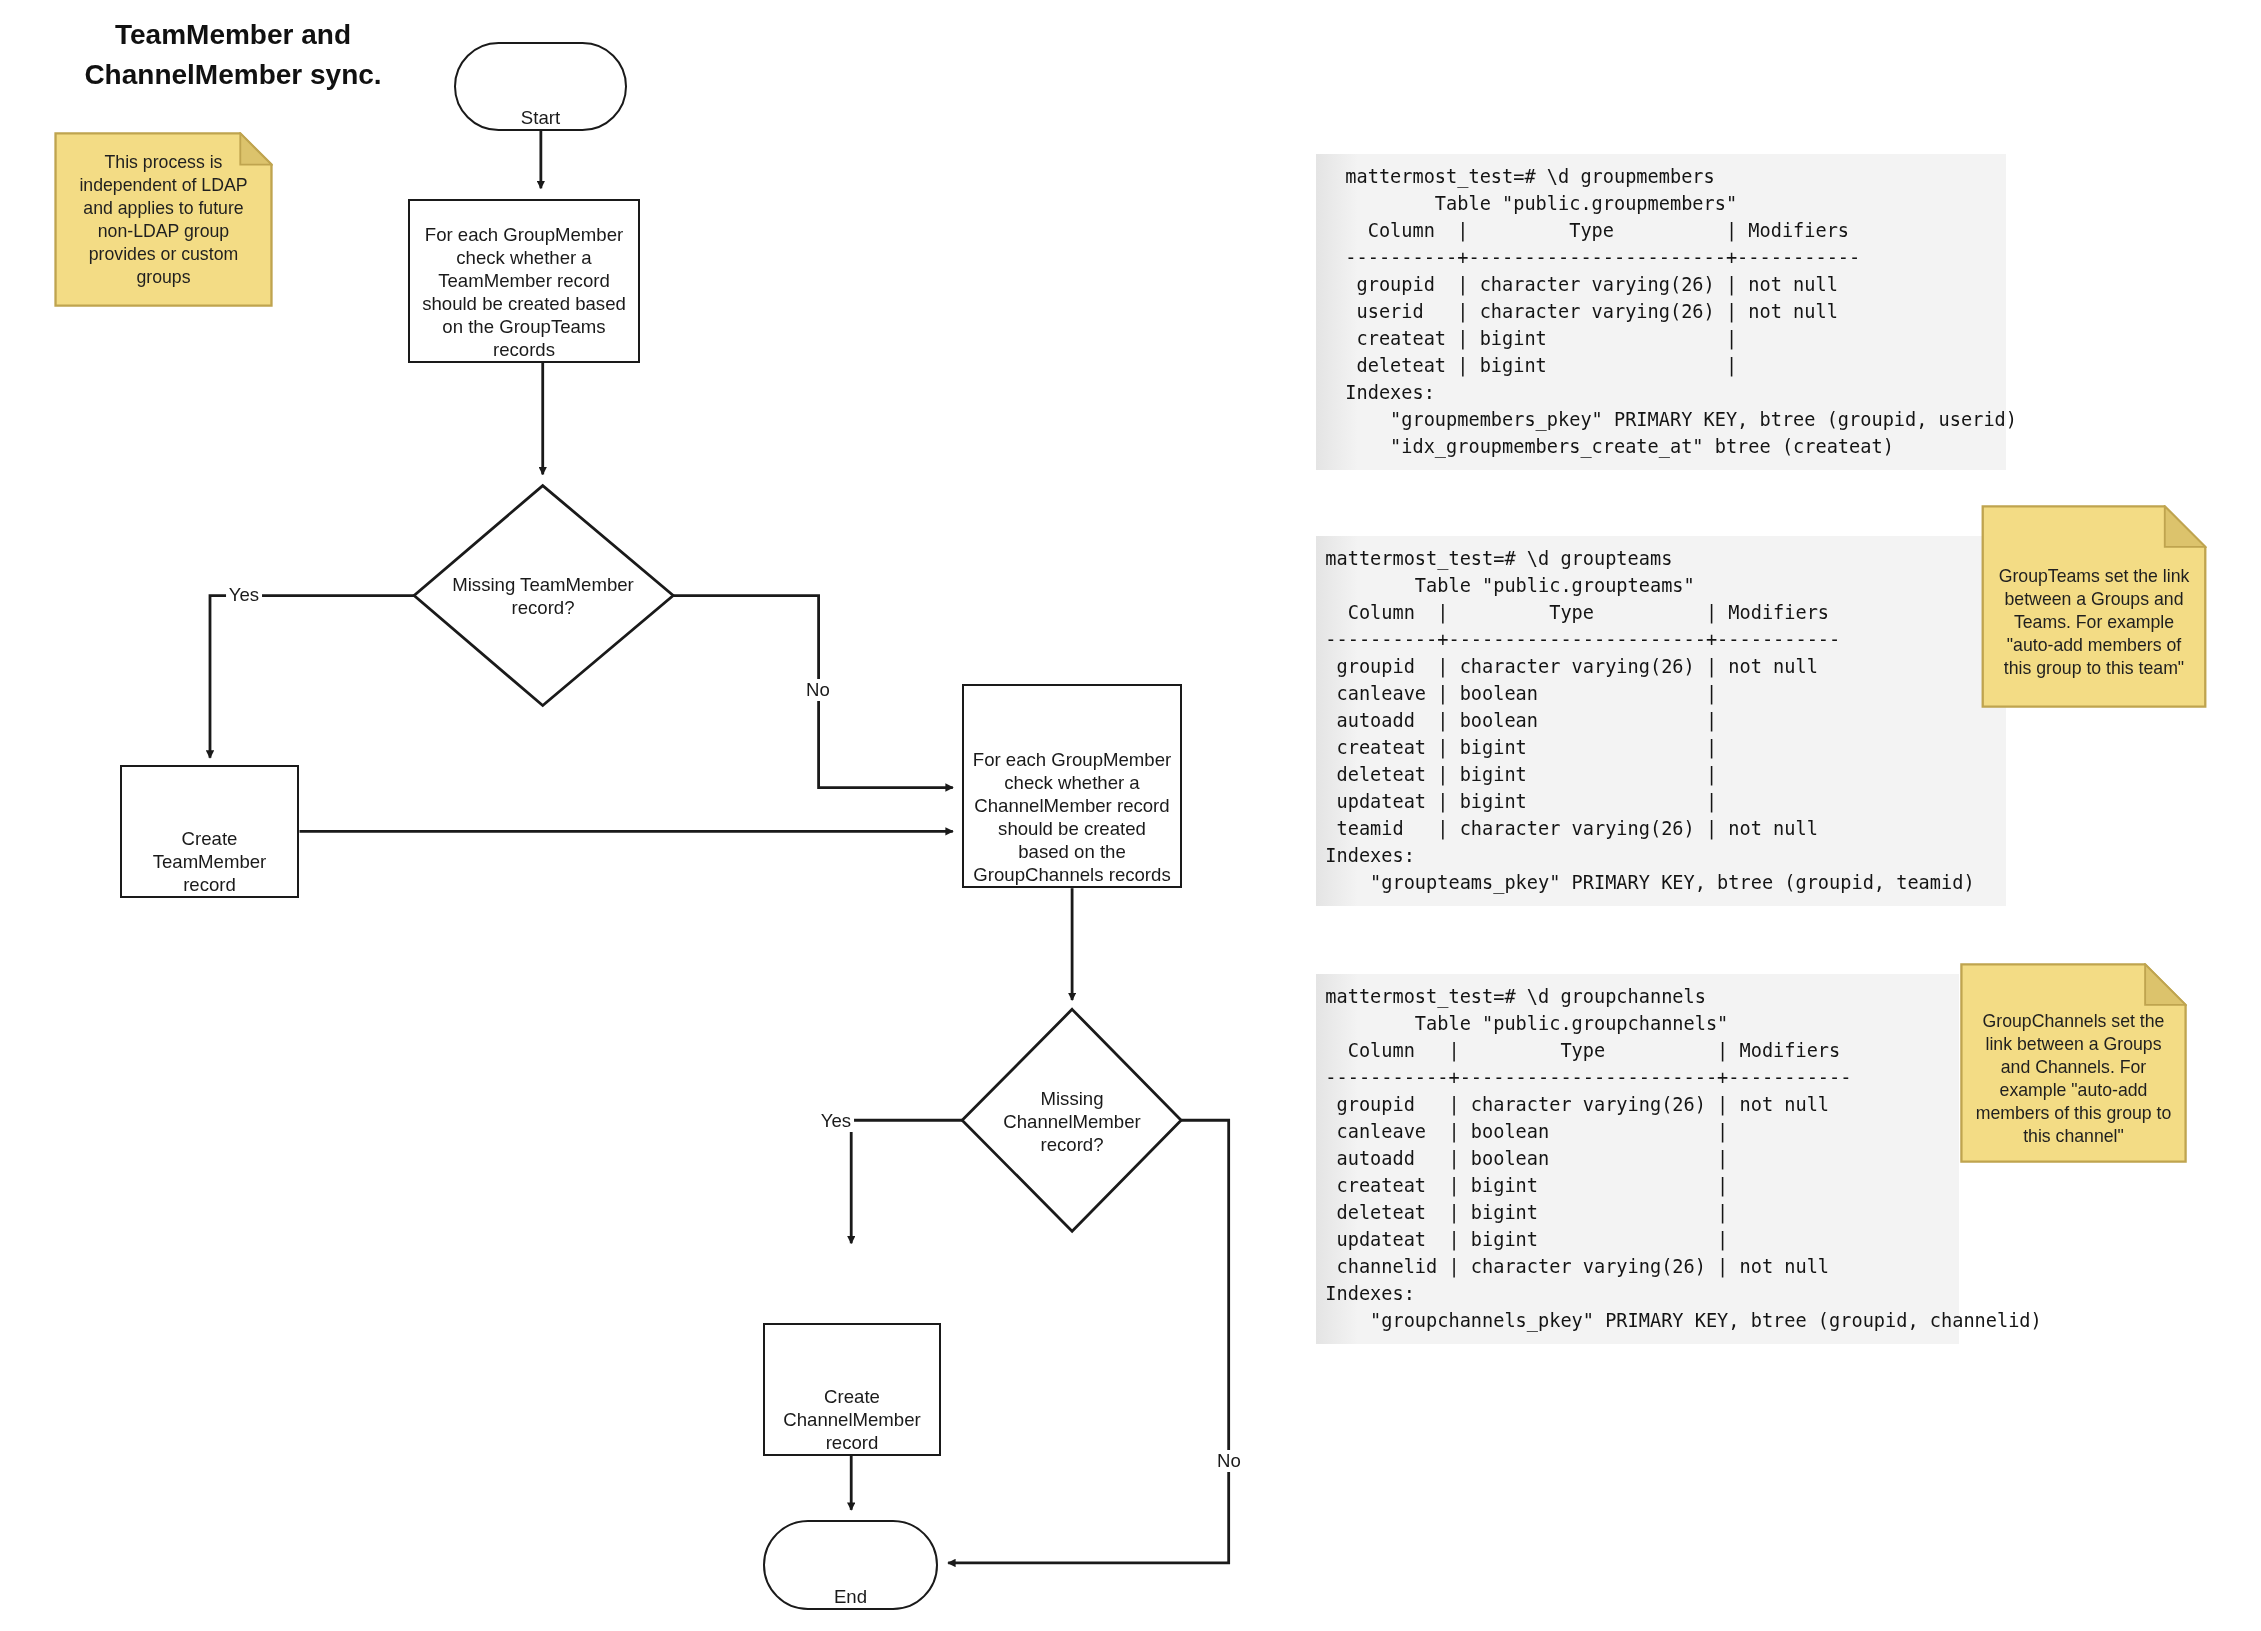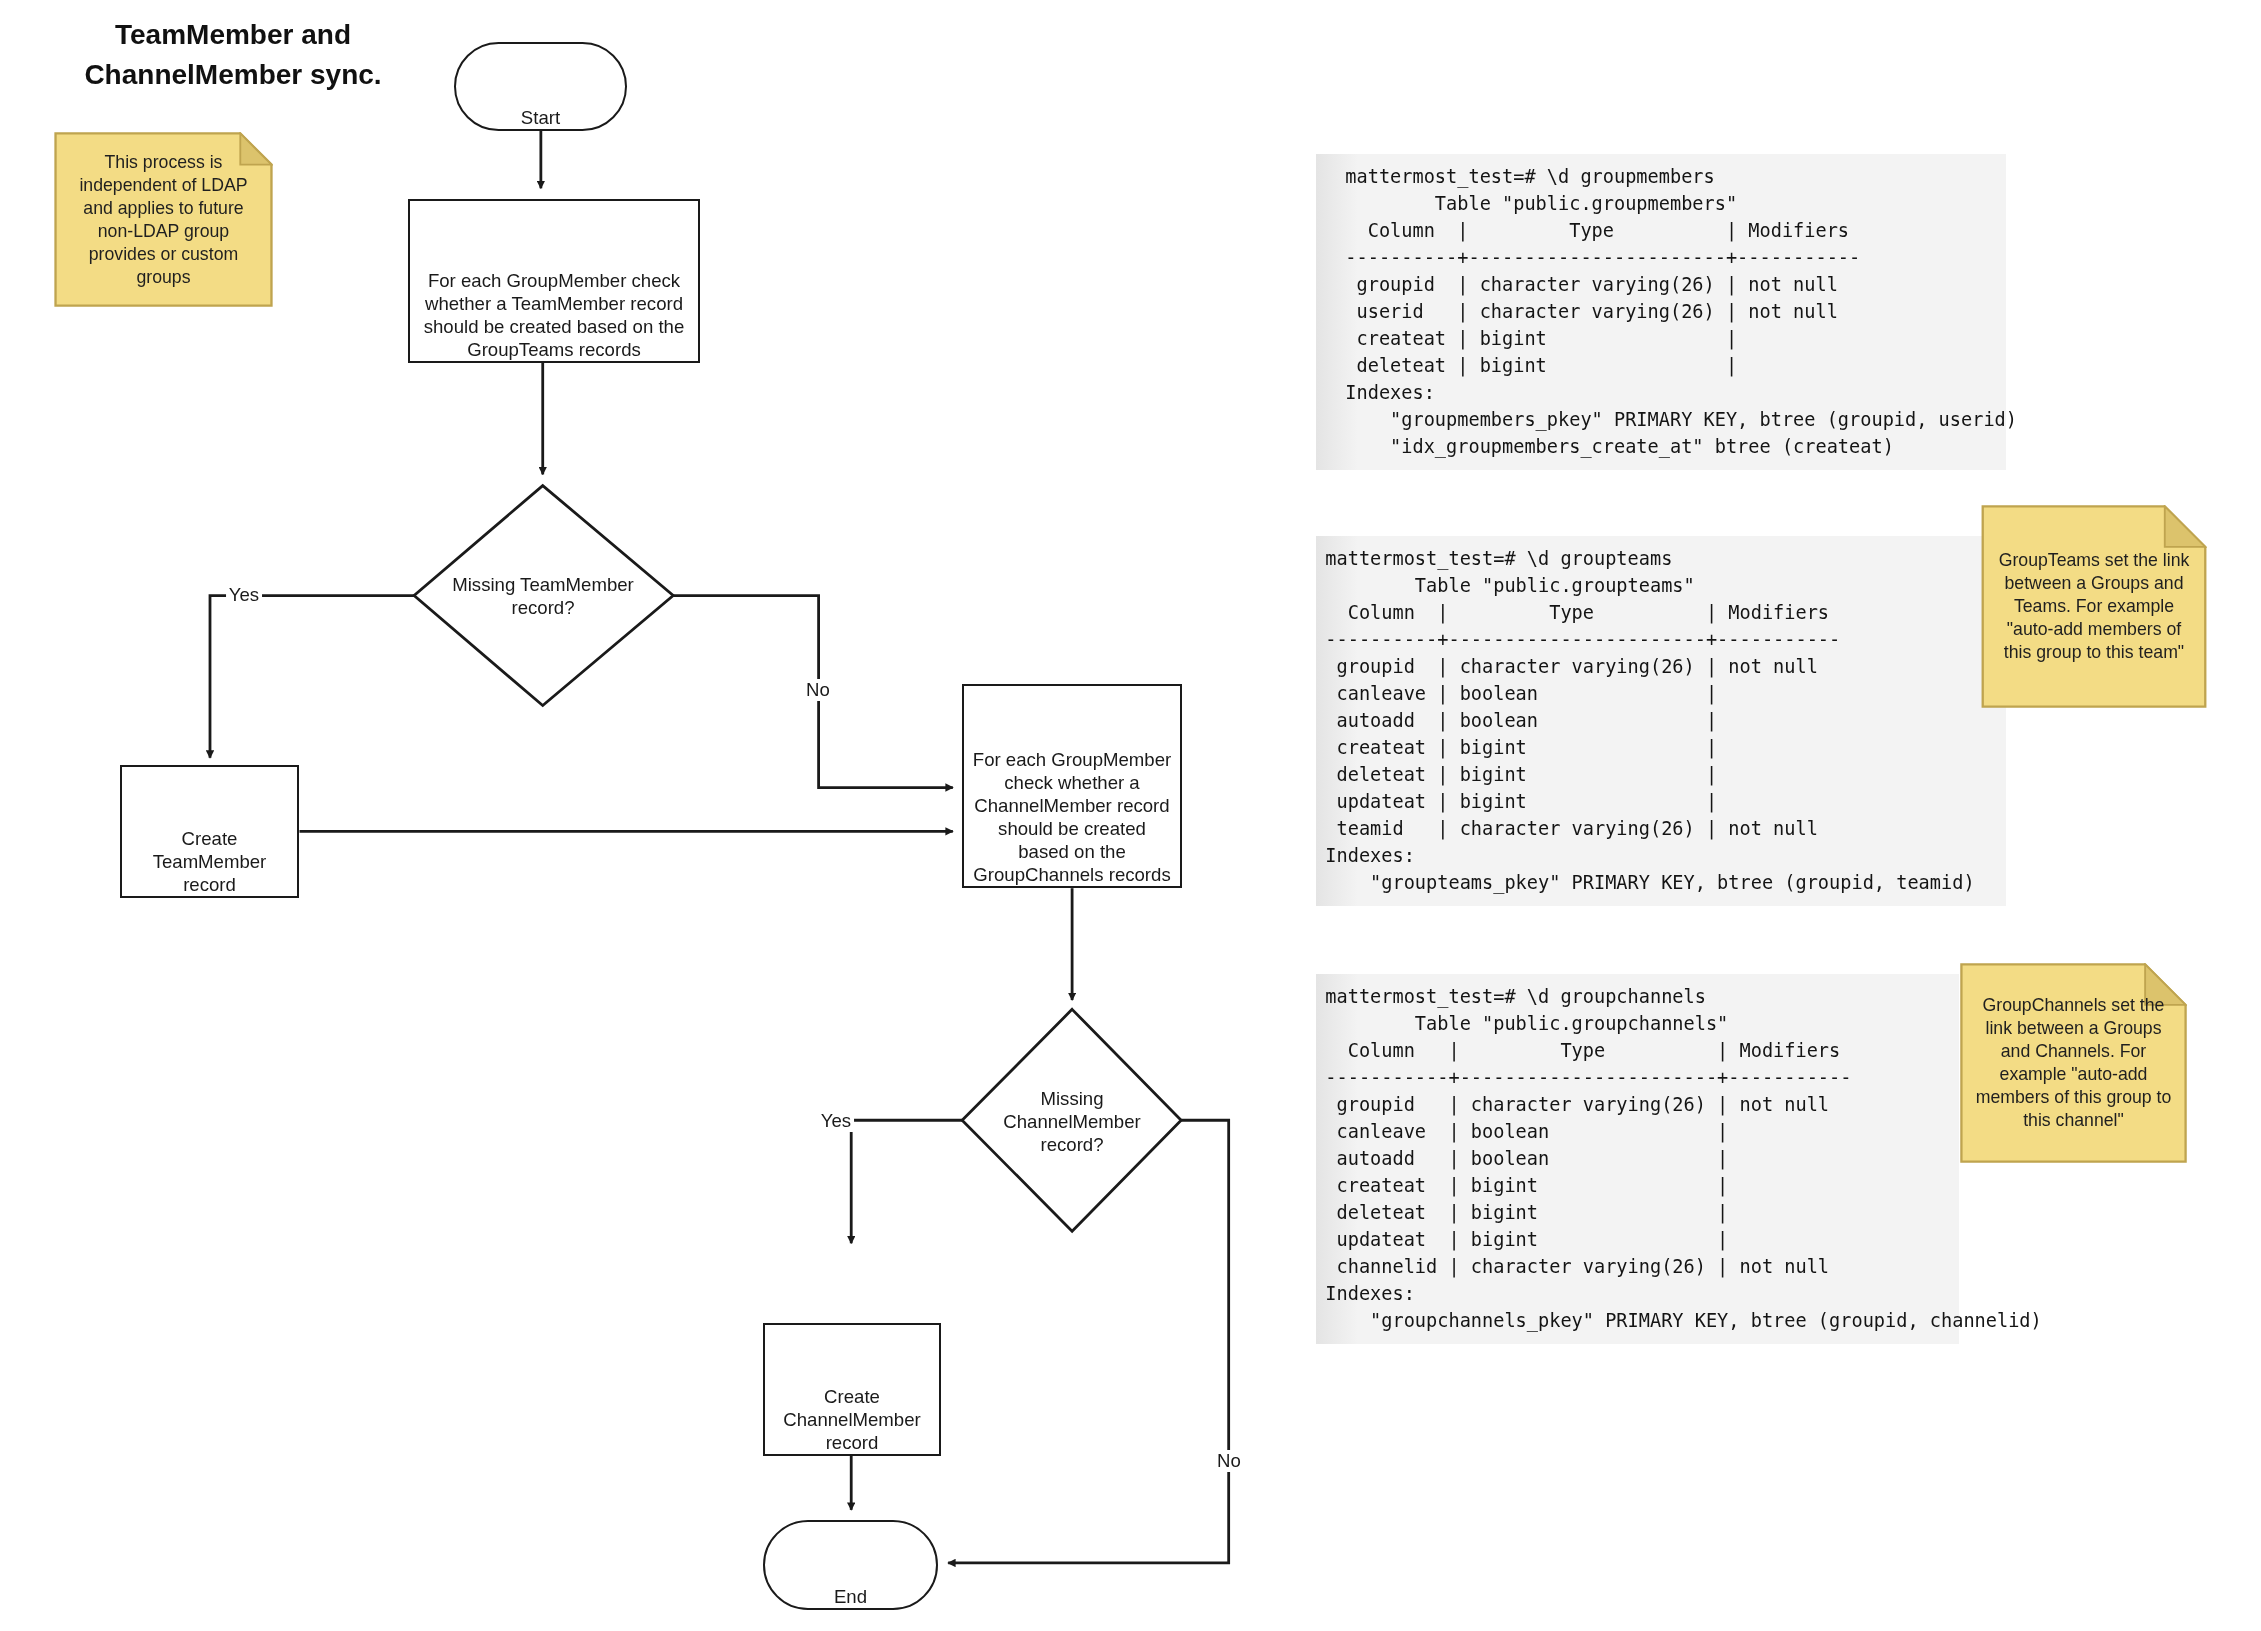--- a/index.html
+++ b/index.html
@@ -28,21 +28,21 @@
     font-size:28px;line-height:40px;font-weight:bold;color:#111111;
   }
   .note{position:absolute;}
   .note svg{position:absolute;left:0;top:0;}
   .note .note-text{
     position:absolute;left:0;top:0;width:100%;height:100%;
     display:flex;align-items:center;justify-content:center;text-align:center;
     font-size:17.7px;line-height:23px;color:#1f1f1f;box-sizing:border-box;
   }
   .note1 .note-text{padding:5.6px 13px 5.6px 13px;}
-  .note2 .note-text,.note3 .note-text{padding:5.6px 11.2px;}
+  .note2 .note-text,.note3 .note-text{padding:5.6px 11.2px;margin-top:16px;}
   .codeblock{
     position:absolute;background:linear-gradient(90deg,#e4e4e4 0px,#f3f3f3 42px,#f3f3f3 100%);
     box-sizing:border-box;
   }
   .codeblock pre{
     margin:0;padding:9.3px 0 0 9.3px;white-space:pre;
     font-family:"DejaVu Sans Mono",monospace;font-size:18.6px;line-height:27px;color:#141414;
   }
 </style>
 </head>
@@ -78,21 +78,21 @@
       <path d="M1.5,1.5 L200,1.5 L233.5,35 L233.5,186.5 L1.5,186.5 Z" fill="#F3DC85" stroke="#BFA44F" stroke-width="2.5"></path>
       <path d="M200,1.5 L233.5,35 L200,35 Z" fill="#DCC36C" stroke="#BFA44F" stroke-width="2"></path>
     </svg>
     <div class="note-text">This process is independent of LDAP and applies to future non-LDAP group provides or custom groups</div>
   </div>
 
   <div class="node pill" style="left:454px;top:42px;width:173px;height:89px;">
     <span class="lbl">Start</span>
   </div>
 
-  <div class="node" style="left:408px;top:199px;width:292px;height:164px;">
+  <div class="node" style="left:408px;top:199px;width:232px;height:164px;">
     <span class="lbl">For each GroupMember check whether a TeamMember record should be created based on the GroupTeams records</span>
   </div>
 
   <div class="diamond-label" style="left:422px;top:540px;width:242px;height:112px;">Missing TeamMember record?</div>
 
   <div class="node" style="left:120px;top:765px;width:179px;height:133px;">
     <span class="lbl">Create TeamMember record</span>
   </div>
 
   <div class="node" style="left:962px;top:684px;width:220px;height:204px;">

